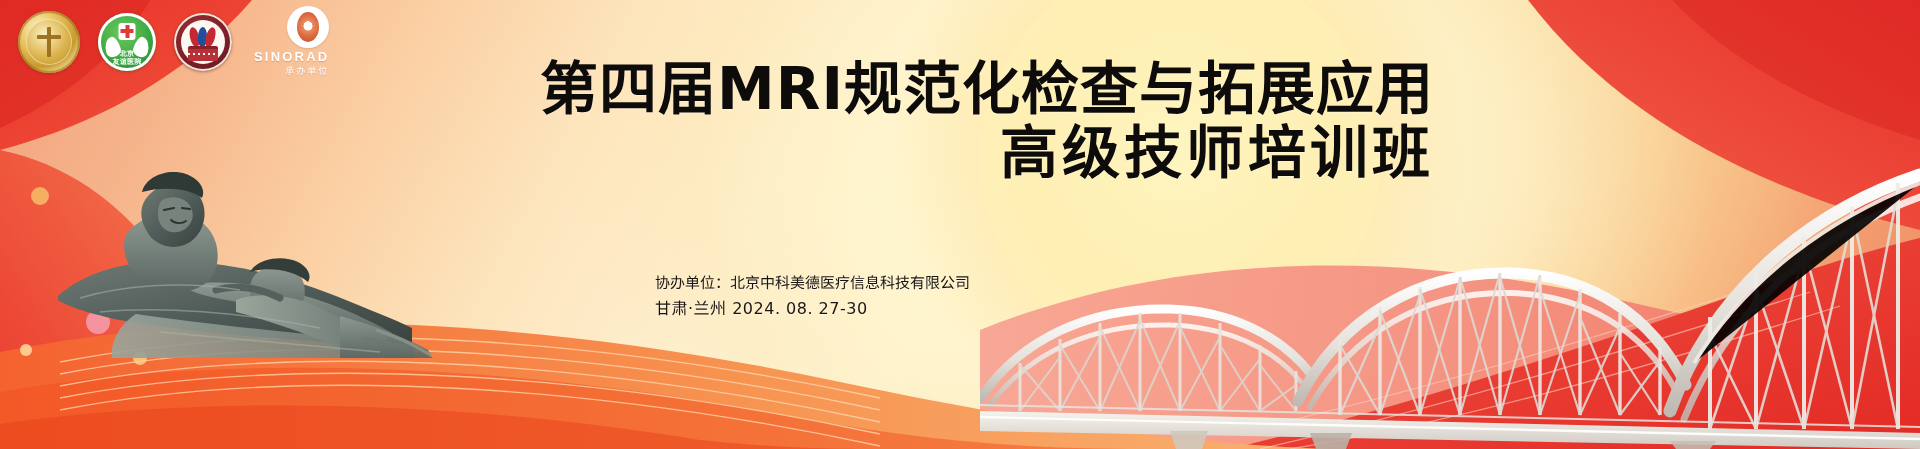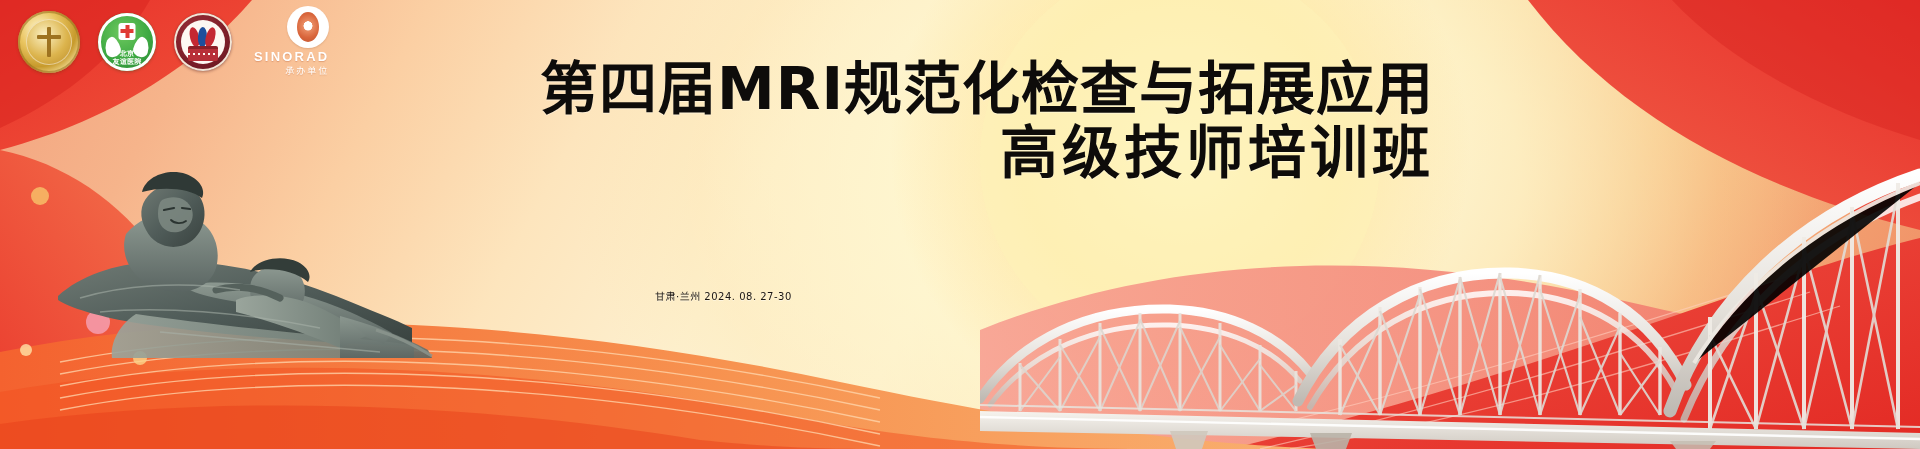--- a/index.html
+++ b/index.html
@@ -112,21 +112,21 @@
     text-shadow:0 1px 0 rgba(255,255,255,.35);
   }
 
   
   .info{position:absolute;left:655px;top:272px;z-index:36;}
   .info .row{
     font-family:"DejaVu Sans","Liberation Sans",sans-serif;
     color:#1a1512;font-size:15px;line-height:22px;white-space:nowrap;
     text-shadow:0 1px 0 rgba(255,255,255,.4);
   }
-  .info .row.date{font-size:10px;letter-spacing:.5px;margin-top:14px;}
+  .info .row.date{font-size:16px;letter-spacing:.5px;margin-top:4px;}
 
   
   .relief{position:absolute;left:40px;top:100px;width:460px;height:260px;z-index:20;}
   .relief svg{width:100%;height:100%;display:block;}
 
   
   .bridge{position:absolute;right:0;bottom:0;width:940px;height:300px;z-index:22;}
   .bridge svg{width:100%;height:100%;display:block;}
 </style>
 </head>
@@ -382,16 +382,17 @@
     </div>
 
   </div>
 
   <div class="titles">
     <div class="title-main">第四届MRI规范化检查与拓展应用</div>
     <div class="title-sub">高级技师培训班</div>
   </div>
 
   <div class="info">
+    <div class="row">协办单位：北京中科美德医疗信息科技有限公司</div>
     <div class="row date">甘肃·兰州  2024. 08. 27-30</div>
   </div>
 
 </div>
 
 </body></html>

